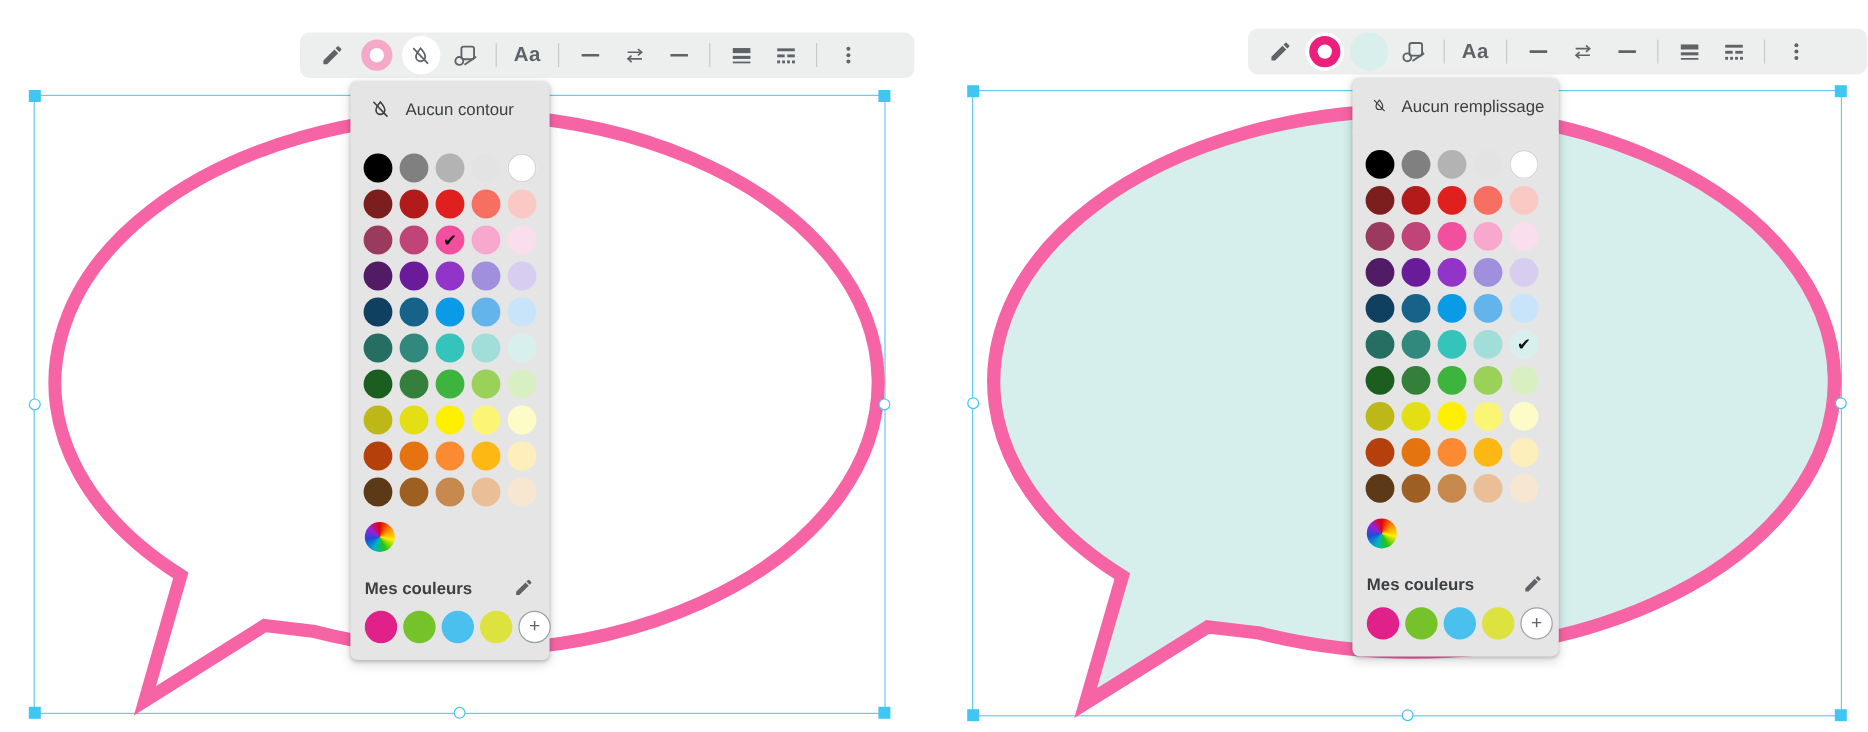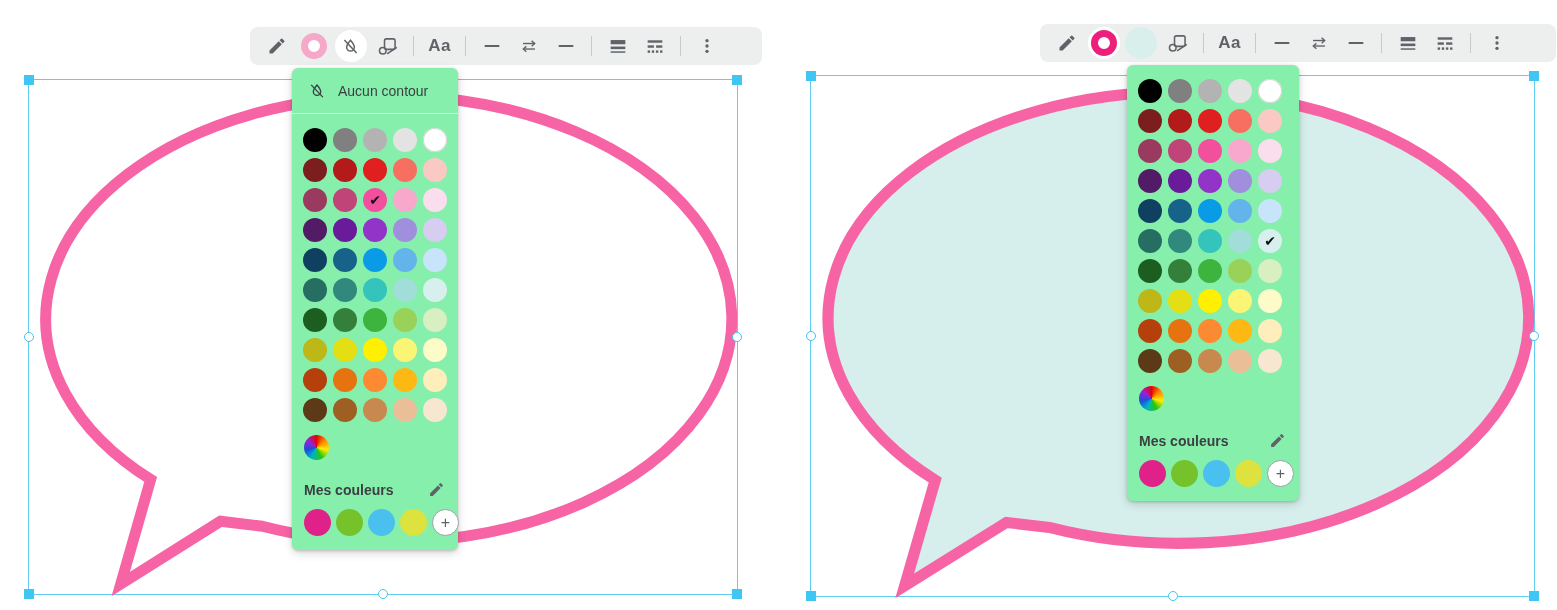--- a/index.html
+++ b/index.html
@@ -22,21 +22,21 @@
     display:flex;align-items:center;padding:0 8px;z-index:3;}
   .tb-left{left:250px;top:27px;width:496px;}
   .tb-right{left:1040px;top:24px;width:500px;}
   .tbtn{flex:0 0 auto;width:37px;height:38px;display:flex;align-items:center;justify-content:center;
     background:none;border:none;padding:0;cursor:pointer;}
   .tdiv{width:1px;height:20px;background:#c8cac9;margin:0 7px;flex:0 0 auto;}
   .aa{font-size:17px;font-weight:700;color:#5f6368;letter-spacing:.5px;}
   .ring{width:26px;height:26px;border-radius:50%;border:7px solid #f5a8c8;background:#fff;box-sizing:border-box;}
   .disc{width:32px;height:32px;border-radius:50%;background:#fff;display:flex;align-items:center;justify-content:center;}
   
-  .menu{position:absolute;background:#86efac;border-radius:6px;z-index:5;
+  .menu{position:absolute;background:#e5e5e5;border-radius:6px;z-index:5;
     box-shadow:0 1px 3px rgba(0,0,0,.18),0 3px 10px rgba(0,0,0,.16);}
   .menu-left{left:292px;top:68px;width:166px;}
   .menu-right{left:1127px;top:65px;width:172px;}
   .menu-header{display:flex;align-items:center;gap:11px;padding:13px 12px 12px 15px;
     font-size:14px;color:#3c4043;cursor:pointer;border-bottom:1px solid #e7e7e7;white-space:nowrap;}
   .grid{display:grid;grid-template-columns:repeat(5,24px);gap:6px;padding:14px 11px 0 11px;}
   .swatch{width:24px;height:24px;border-radius:50%;display:flex;align-items:center;justify-content:center;
     font-size:14px;color:#111;cursor:pointer;box-sizing:border-box;}
   .sw-white{box-shadow:inset 0 0 0 1px #d4d4d4;}
   .wheel{width:25px;height:25px;border-radius:50%;margin:13px 0 0 12px;cursor:pointer;
@@ -306,20 +306,27 @@
     <button class="tbtn">
       <svg viewBox="0 0 24 24" width="20" height="20" fill="#5f6368">
         <circle cx="12" cy="5.6" r="2"></circle>
           <circle cx="12" cy="12" r="2"></circle>
           <circle cx="12" cy="18.4" r="2"></circle>
       </svg>
     </button>
   </div>
 
   <div class="menu menu-right">
+    <div class="menu-header">
+      <svg viewBox="0 0 24 24" width="20" height="20" fill="none" stroke="#3c4043" stroke-width="1.6">
+        <path d="M12 4.8c2.6 3 4.4 5.7 4.4 8a4.4 4.4 0 0 1-8.8 0c0-2.3 1.8-5 4.4-8z"></path>
+        <line x1="5" y1="4.6" x2="19" y2="19.4"></line>
+      </svg>
+      <span>Aucun remplissage</span>
+    </div>
     <div class="grid">
         <span class="swatch" style="background: rgb(0, 0, 0);"></span>
         <span class="swatch" style="background: rgb(128, 128, 128);"></span>
         <span class="swatch" style="background: rgb(179, 179, 179);"></span>
         <span class="swatch" style="background: rgb(227, 227, 227);"></span>
         <span class="swatch sw-white" style="background: rgb(255, 255, 255);"></span>
         <span class="swatch" style="background: rgb(125, 30, 30);"></span>
         <span class="swatch" style="background: rgb(179, 27, 27);"></span>
         <span class="swatch" style="background: rgb(224, 31, 31);"></span>
         <span class="swatch" style="background: rgb(247, 111, 97);"></span>

